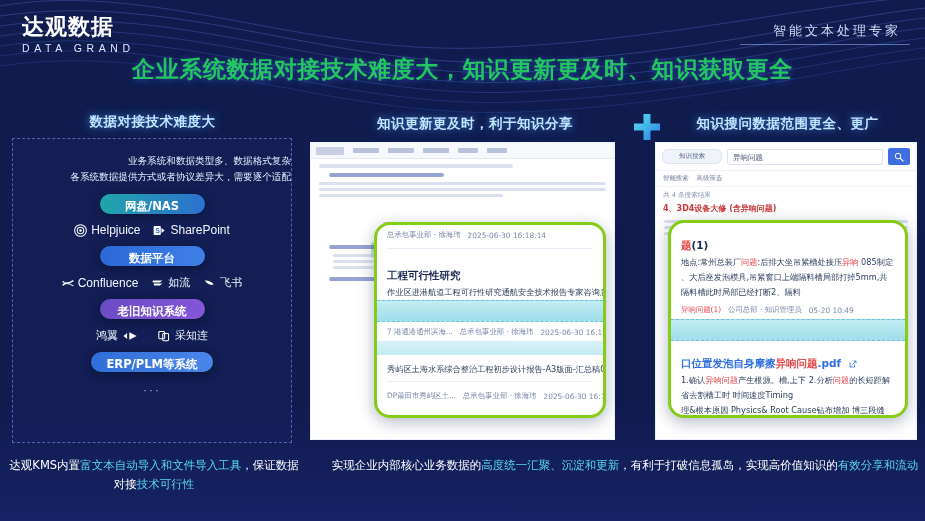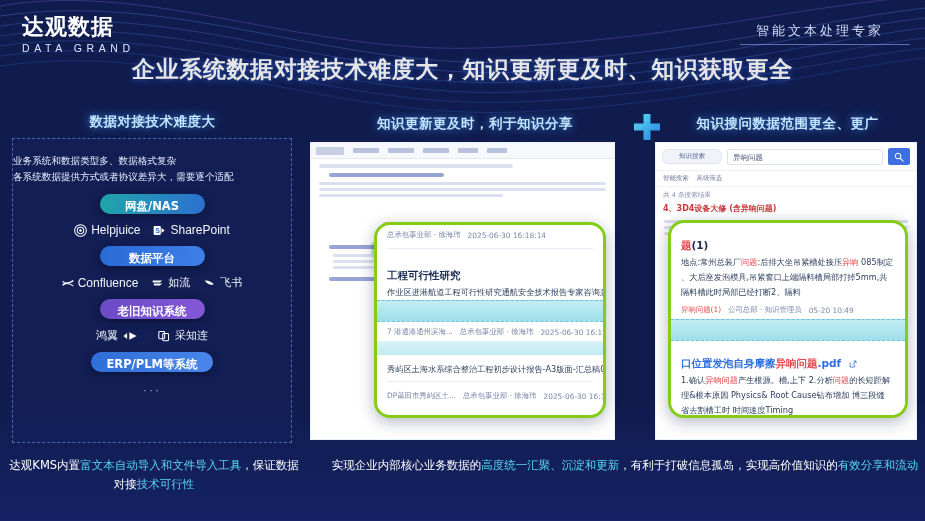--- a/index.html
+++ b/index.html
@@ -34,35 +34,35 @@
   .logo-cn {
     font-family:"DejaVu Sans", sans-serif;
     font-size:22px; font-weight:bold; color:#fff; letter-spacing:1px;
     line-height:26px;
   }
   .logo-en {
     font-size:10.5px; color:#dfe6ff; letter-spacing:4.6px;
     font-family:"Liberation Sans", sans-serif; margin-top:2px;
   }
   .tagline {
-    position:absolute; right:41px; top:22px;
+    position:absolute; right:24px; top:22px;
     font-size:13px; color:#cdd9f5; letter-spacing:3px;
     font-family:"DejaVu Sans", sans-serif;
   }
   .tagline-rule {
     position:absolute; right:16px; top:44px; width:170px; height:12px;
     border-top:1px solid rgba(150,180,255,.55);
     border-radius:0 0 0 60px;
     transform:skewX(-10deg);
   }
 
   .main-title {
     position:absolute; left:0; top:54px; width:925px; text-align:center;
     font-family:"DejaVu Sans", sans-serif;
-    font-size:23px; font-weight:bold; color:#e5e5e5; letter-spacing:.6px;
+    font-size:23px; font-weight:bold; color:#22c55e; letter-spacing:.6px;
     text-shadow:0 1px 6px rgba(60,120,255,.5);
   }
 
   
   .col-head {
     position:absolute; font-family:"DejaVu Sans", sans-serif;
     font-size:13.5px; font-weight:bold; color:#bfe4ff;
     text-shadow:0 0 10px rgba(70,160,255,.75);
     letter-spacing:.5px; text-align:center;
   }
@@ -74,21 +74,21 @@
     position:absolute; left:632px; top:112px; width:30px; height:30px;
   }
 
   
   .left-panel {
     position:absolute; left:12px; top:138px; width:280px; height:305px;
     border:1px dashed rgba(120,160,255,.55);
     background:rgba(22,36,100,.30);
   }
   .left-desc {
-    margin-top:14px; text-align:left; color:#e7eeff;
+    margin-top:14px; text-align:right; color:#e7eeff;
     font-family:"DejaVu Sans", sans-serif; font-size:9.6px; line-height:16px;
   }
   .pill {
     display:block; margin:9px auto 0; width:105px; height:20px;
     border-radius:13px; color:#fff; font-weight:bold;
     font-family:"DejaVu Sans", sans-serif; font-size:11.5px;
     line-height:25px; text-align:center;
     box-shadow:0 2px 9px rgba(0,0,0,.35);
   }
   .pill.teal   { background:linear-gradient(100deg,#1fa6a8,#2d6fd1); }
@@ -426,22 +426,22 @@
   <div class="co-title">
     <span class="hl-blue">口位置发泡自身摩擦</span><span class="hl-red">异响问题</span><span class="hl-blue">.pdf</span>
     <svg width="8" height="8" viewBox="0 0 16 16" style="vertical-align:middle;margin-left:4px">
       <path d="M2,5 V14 H11 V9" fill="none" stroke="#2f6fe0" stroke-width="1.6"></path>
       <path d="M7,9 L14,2 M9,2 H14 V7" fill="none" stroke="#2f6fe0" stroke-width="1.6"></path>
     </svg>
   </div>
   <div class="co-text">
     <span>1.确认</span><span class="hl-red">异响问题</span><span>产生根源。槽,上下 2.分析</span><span class="hl-red">问题</span><span>的长短距解</span>
   </div>
+  <div class="co-text">省去割槽工时 时间速度Timing</div>
   <div class="co-text">理&amp;根本原因 Physics&amp; Root Cause钻布增加 博三段缝</div>
-  <div class="co-text">省去割槽工时 时间速度Timing</div>
   <div class="co-meta">
     <span>A4</span>
     <span>公司总部 · 万国龙</span>
     <span>05-19 16:55</span>
   </div>
 </div>
 
 <div class="cap" id="cap-left"><span>达观KMS内置</span><span class="cy">富文本自动导入和文件导入工具</span><span>，保证数据对接</span><span class="cy">技术可行性</span></div>
 <div class="cap" id="cap-right"><span>实现企业内部核心业务数据的</span><span class="cy">高度统一汇聚、沉淀和更新</span><span>，有利于打破信息孤岛，实现高价值知识的</span><span class="cy">有效分享和流动</span></div>
 

